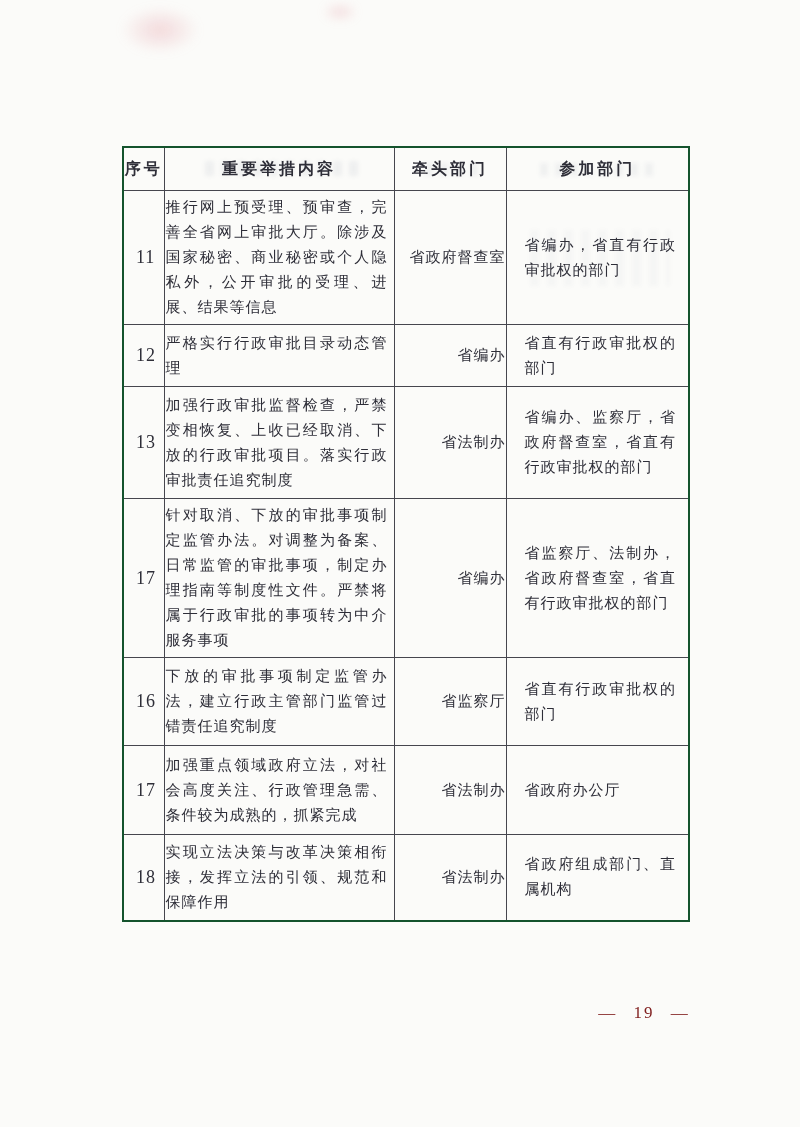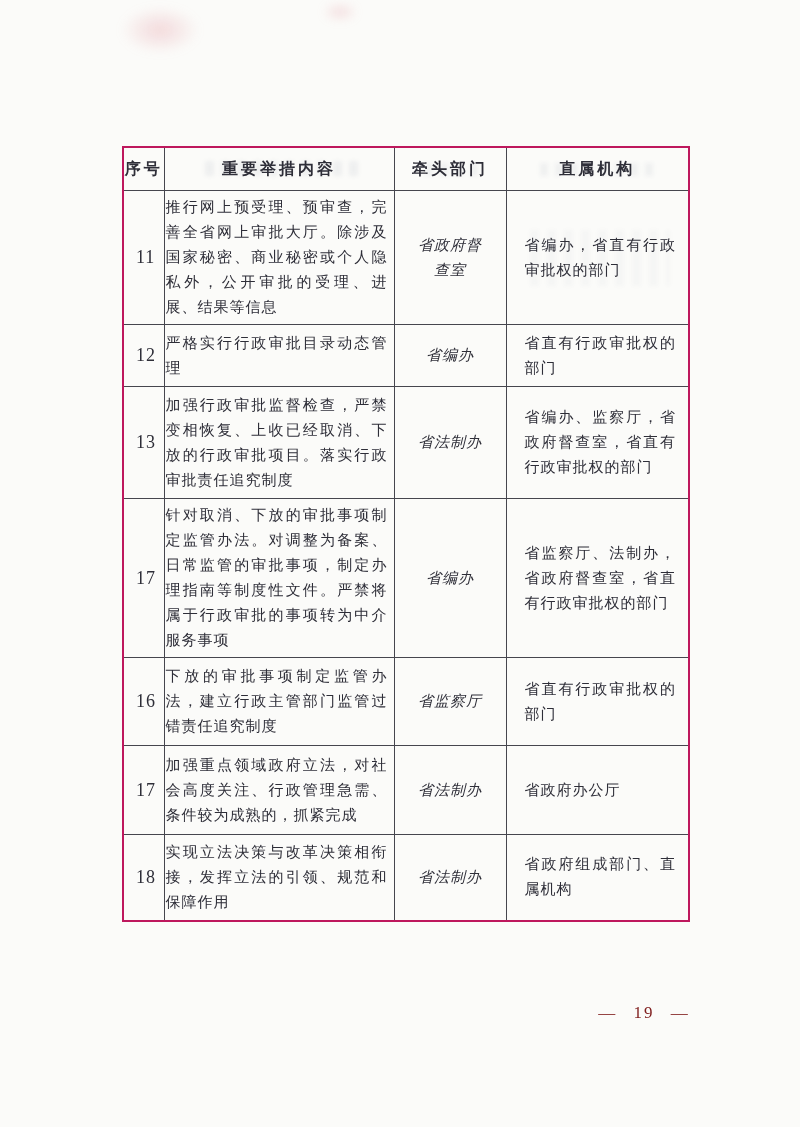--- a/index.html
+++ b/index.html
@@ -21,39 +21,39 @@
   .ghost.g2{left:425px;top:163px;width:58px;height:13px;
     background:repeating-linear-gradient(90deg,rgba(125,135,155,.20) 0 8px,transparent 8px 15px);}
   .ghost.g3{left:540px;top:163px;width:120px;height:13px;
     background:repeating-linear-gradient(90deg,rgba(125,135,155,.20) 0 8px,transparent 8px 15px);}
   .ghost.g4{left:530px;top:230px;width:140px;height:56px;
     background:repeating-linear-gradient(90deg,rgba(125,135,155,.10) 0 9px,transparent 9px 17px);}
 
   table.doc{
     position:absolute;left:122px;top:146px;width:566px;
     border-collapse:collapse;table-layout:fixed;
-    border:2px solid #be185d;
+    border:2px solid #14532d;
   }
   table.doc th,table.doc td{
     border:1px solid #46464e;
     vertical-align:middle;
     overflow:hidden;
   }
   th{
     font-weight:bold;font-size:16px;letter-spacing:3px;
     height:42px;text-align:center;padding:0;
   }
   td{font-size:15px;line-height:25px;}
   td.no{text-align:center;font-size:18px;letter-spacing:1px;padding:12px;}
   td.content{
     text-align:justify;text-justify:inter-character;
     word-break:break-all;letter-spacing:1px;
     padding:4px 6px 4px 1px;
   }
-  td.lead{text-align:center;letter-spacing:1px;padding:0 16px;font-style:italic;}
+  td.lead{text-align:right;letter-spacing:1px;padding:0 0;}
   td.part{
     text-align:justify;text-justify:inter-character;
     word-break:break-all;letter-spacing:1px;
     padding:4px 12px 4px 18px;
   }
   tr.r11{height:130px;} tr.r12{height:62px;}  tr.r13{height:112px;}
   tr.r14{height:159px;} tr.r15{height:57px;}  tr.r16{height:88px;}
   tr.r17{height:89px;}  tr.r18{height:86px;}
 
   .page-number{
@@ -79,21 +79,21 @@
       <col style="width:41px">
       <col style="width:230px">
       <col style="width:112px">
       <col style="width:183px">
     </colgroup>
     <thead>
       <tr>
         <th>序号</th>
         <th>重要举措内容</th>
         <th>牵头部门</th>
-        <th>直属机构</th>
+        <th>参加部门</th>
       </tr>
     </thead>
     <tbody>
       <tr class="r11">
         <td class="no">11</td>
         <td class="content">推行网上预受理、预审查，完善全省网上审批大厅。除涉及国家秘密、商业秘密或个人隐私外，公开审批的受理、进展、结果等信息</td>
         <td class="lead">省政府督查室</td>
         <td class="part">省编办，省直有行政审批权的部门</td>
       </tr>
       <tr class="r12">

